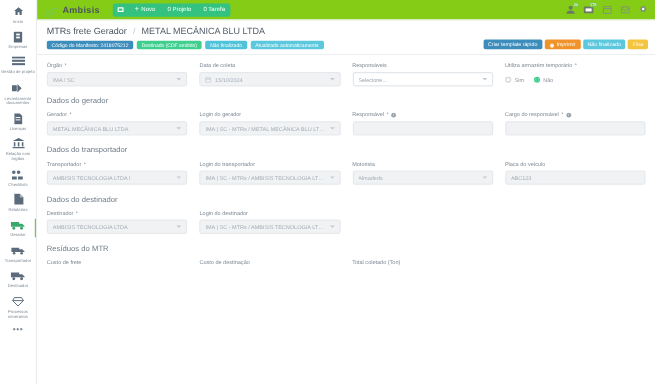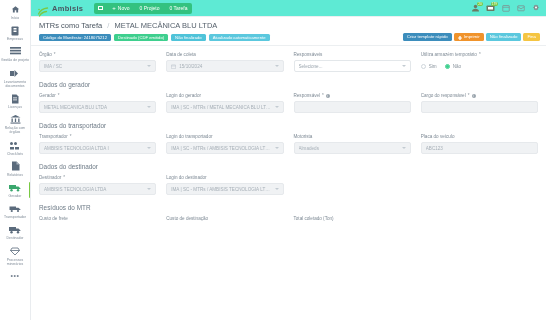--- a/index.html
+++ b/index.html
@@ -49,21 +49,21 @@
     width: 1.6px; background: #7ac943; border-radius: 2px;
   }
   .side-dots { font-size: 7px; color: #7b8794; padding: 3px 0; letter-spacing: 0.5px; }
 
   
   .rightcol { flex: 1; display: flex; flex-direction: column; min-width: 0; }
 
   
   .topbar {
     height: 17px;
-    background: #5eead4;
+    background: #84cc16;
     border-bottom: 1px solid #eceff1;
     display: flex; align-items: center;
     padding: 0 4px 0 6px;
     gap: 5px;
     flex: 0 0 17px;
   }
   .logo-wrap { display: flex; align-items: center; gap: 3px; }
   .logo-mark { width: 12px; height: 11px; display: block; }
   .logo-text { font-size: 7.5px; font-weight: bold; color: #4a5560; letter-spacing: 0.3px; }
   .navpills {
@@ -365,21 +365,21 @@
           <svg width="8" height="8" viewBox="0 0 16 16" fill="#808b8b">
               <path d="M8 1l1.6 2.2 2.6-.6-.6 2.6L13.8 7l-2.2 1.8.6 2.6-2.6-.6L8 13l-1.6-2.2-2.6.6.6-2.6L2.2 7l2.2-1.8-.6-2.6 2.6.6z"></path>
               <circle cx="8" cy="7" r="2" fill="#fff"></circle>
             </svg>
         </div>
       </div>
     </header>
 
     <div class="pagehead">
       <div class="crumb">
-        <span>MTRs como Tarefa</span>
+        <span>MTRs frete Gerador</span>
         <span class="sep">/</span>
         <span class="cur">METAL MECÂNICA BLU LTDA</span>
       </div>
       <div class="headrow">
         <div class="chips">
           <span class="chip c-blue">Código do Manifesto: 2418075212</span>
           <span class="chip c-green">Destinado (CDF emitido)</span>
           <span class="chip c-cyan">Não finalizado</span>
           <span class="chip c-cyan2">Atualizado automaticamente</span>
         </div>

